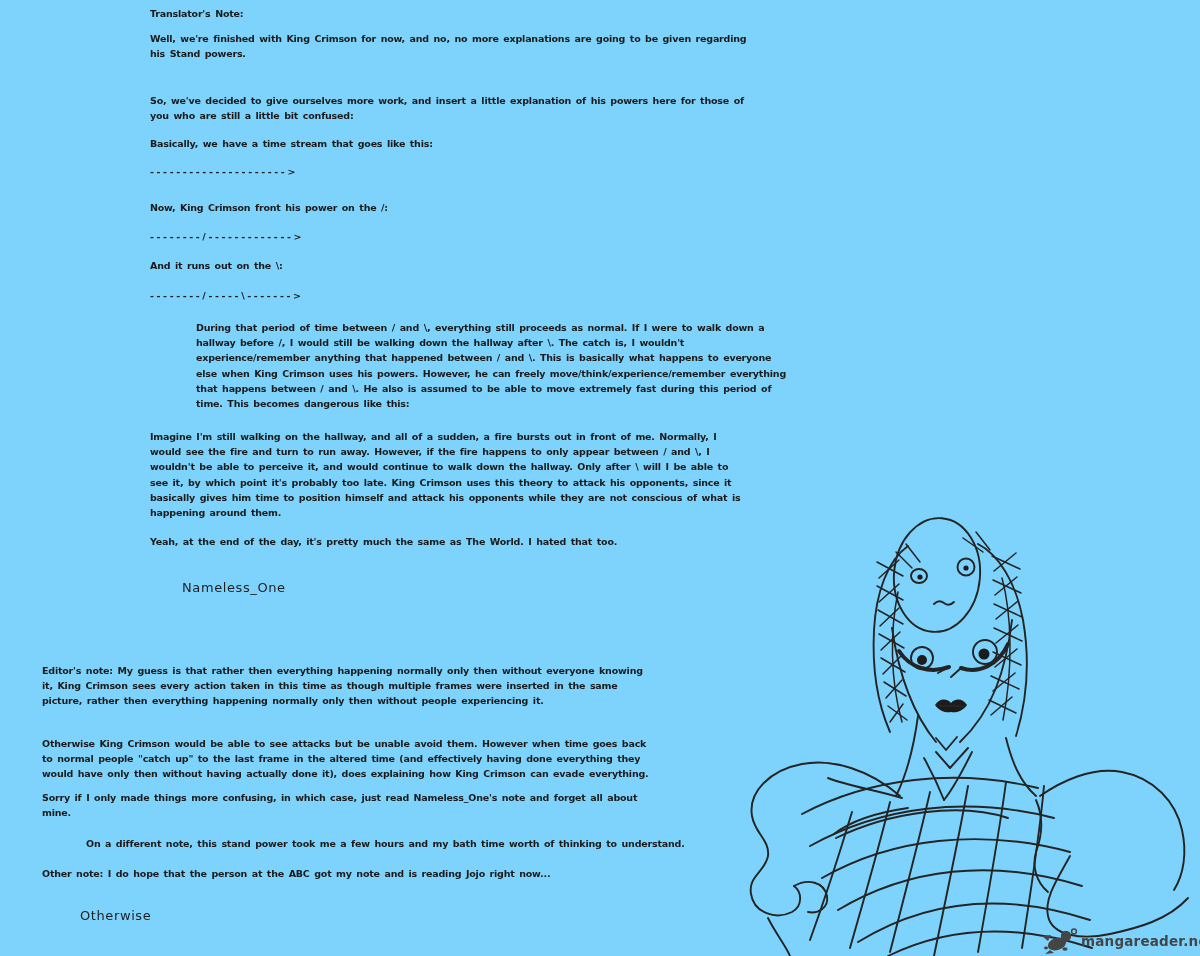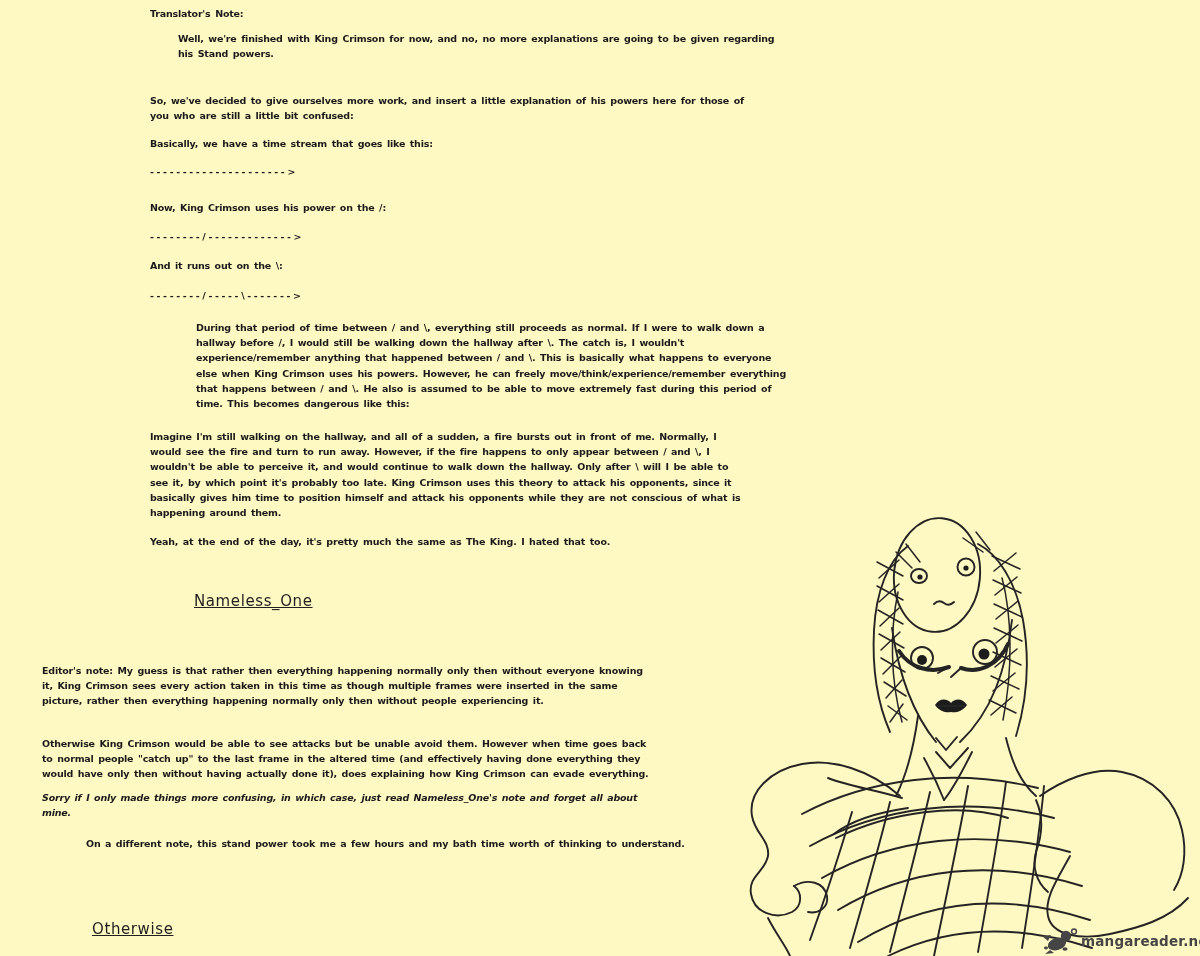--- a/index.html
+++ b/index.html
@@ -3,45 +3,44 @@
 <meta charset="utf-8">
 <style>
   html,body{margin:0;padding:0;}
   body{
     width:1200px;height:956px;
     background:#fdfdfd;
     font-family:"DejaVu Sans",sans-serif;
     position:relative;
     overflow:hidden;
   }
-  .page{position:absolute;inset:0;background:#fef9c3;}
+  .page{position:absolute;inset:0;background:#7dd3fc;}
   .para{
     position:absolute;
     margin:0;
     white-space:pre;
     font-size:9.5px;
     font-weight:bold;
     line-height:15.2px;
     letter-spacing:-0.2px;
     word-spacing:1.5px;
     color:#1a1a1a;
   }
   .timeline{
     letter-spacing:2.6px;
     font-weight:bold;
   }
   .signature{
     position:absolute;
-    margin:12px;
+    margin:0;
     white-space:pre;
-    font-size:15px;
+    font-size:13px;
     font-weight:normal;
     letter-spacing:0.6px;
     color:#1f1f1f;
-    text-decoration:underline;
   }
   .sketch{
     position:absolute;
     left:740px;top:500px;
     width:460px;height:456px;
   }
   .sketch path, .sketch ellipse, .sketch circle{
     fill:none;
     stroke:#242424;
     stroke-width:1.9;
@@ -62,54 +61,55 @@
     letter-spacing:0.2px;
     color:#454545;
   }
 </style>
 </head>
 <body>
 
 <div class="page">
 
   <p class="para" style="left:150px;top:6px;">Translator's Note:</p>
-  <p class="para" style="left:150px;top:31px;margin-left:28px;">Well, we're finished with King Crimson for now, and no, no more explanations are going to be given regarding
+  <p class="para" style="left:150px;top:31px;">Well, we're finished with King Crimson for now, and no, no more explanations are going to be given regarding
 his Stand powers.</p>
   <p class="para" style="left:150px;top:93px;">So, we've decided to give ourselves more work, and insert a little explanation of his powers here for those of
 you who are still a little bit confused:</p>
   <p class="para" style="left:150px;top:136px;text-align:right;">Basically, we have a time stream that goes like this:</p>
   <p class="para timeline" style="left:150px;top:164px;">---------------------&gt;</p>
-  <p class="para" style="left:150px;top:200px;">Now, King Crimson uses his power on the /:</p>
+  <p class="para" style="left:150px;top:200px;">Now, King Crimson front his power on the /:</p>
   <p class="para timeline" style="left:150px;top:229px;">--------/-------------&gt;</p>
   <p class="para" style="left:150px;top:258px;">And it runs out on the \:</p>
   <p class="para timeline" style="left:150px;top:288px;">--------/-----\-------&gt;</p>
   <p class="para" style="left:150px;top:320px;margin-left:46px;">During that period of time between / and \, everything still proceeds as normal. If I were to walk down a
 hallway before /, I would still be walking down the hallway after \. The catch is, I wouldn't
 experience/remember anything that happened between / and \. This is basically what happens to everyone
 else when King Crimson uses his powers. However, he can freely move/think/experience/remember everything
 that happens between / and \. He also is assumed to be able to move extremely fast during this period of
 time. This becomes dangerous like this:</p>
   <p class="para" style="left:150px;top:429px;">Imagine I'm still walking on the hallway, and all of a sudden, a fire bursts out in front of me. Normally, I
 would see the fire and turn to run away. However, if the fire happens to only appear between / and \, I
 wouldn't be able to perceive it, and would continue to walk down the hallway. Only after \ will I be able to
 see it, by which point it's probably too late. King Crimson uses this theory to attack his opponents, since it
 basically gives him time to position himself and attack his opponents while they are not conscious of what is
 happening around them.</p>
-  <p class="para" style="left:150px;top:534px;">Yeah, at the end of the day, it's pretty much the same as The King. I hated that too.</p>
+  <p class="para" style="left:150px;top:534px;">Yeah, at the end of the day, it's pretty much the same as The World. I hated that too.</p>
   <p class="signature" style="left:182px;top:580px;">Nameless_One</p>
 
   <p class="para" style="left:42px;top:736px;">Otherwise King Crimson would be able to see attacks but be unable avoid them. However when time goes back
 to normal people "catch up" to the last frame in the altered time (and effectively having done everything they
 would have only then without having actually done it), does explaining how King Crimson can evade everything.</p>
   <p class="para" style="left:42px;top:663px;">Editor's note: My guess is that rather then everything happening normally only then without everyone knowing
 it, King Crimson sees every action taken in this time as though multiple frames were inserted in the same
 picture, rather then everything happening normally only then without people experiencing it.</p>
-  <p class="para" style="left:42px;top:790px;font-style:italic;">Sorry if I only made things more confusing, in which case, just read Nameless_One's note and forget all about
+  <p class="para" style="left:42px;top:790px;">Sorry if I only made things more confusing, in which case, just read Nameless_One's note and forget all about
 mine.</p>
   <p class="para" style="left:42px;top:836px;margin-left:44px;">On a different note, this stand power took me a few hours and my bath time worth of thinking to understand.</p>
+  <p class="para" style="left:42px;top:866px;">Other note: I do hope that the person at the ABC got my note and is reading Jojo right now...</p>
   <p class="signature" style="left:80px;top:908px;">Otherwise</p>
 
   <svg class="sketch" viewBox="0 0 460 456" aria-label="hand-drawn sketch">
 
     <g>
       <path d="M168,46 C148,60 136,92 134,130 C132,168 136,200 150,232" stroke-width="2.2"></path>
       <path d="M238,44 C258,54 276,82 283,120 C290,160 287,200 276,236" stroke-width="2.2"></path>
       <path class="thin" d="M158,92 C150,130 150,180 162,222"></path>
       <path class="thin" d="M262,78 C272,115 273,170 263,220"></path>
     </g>

